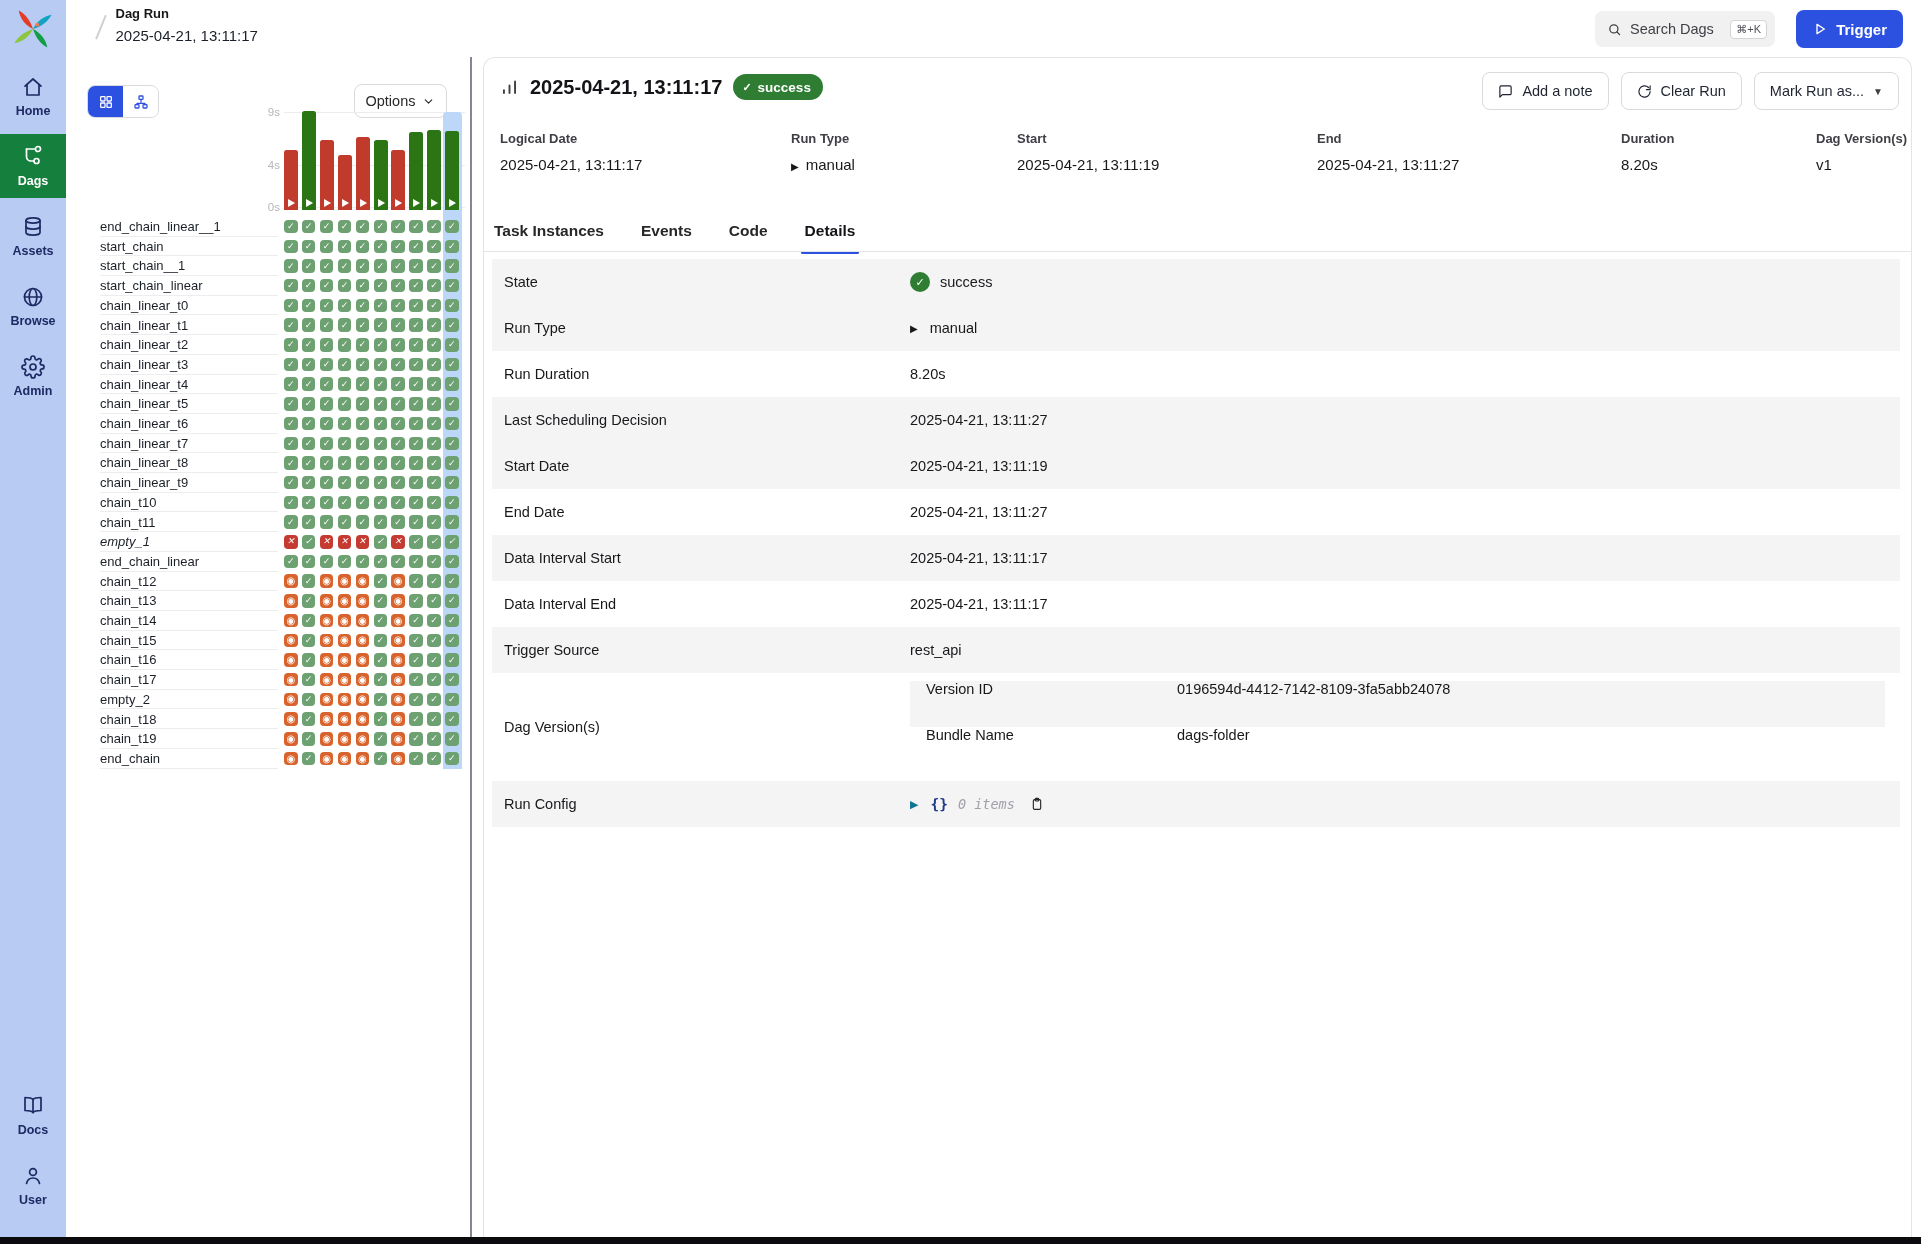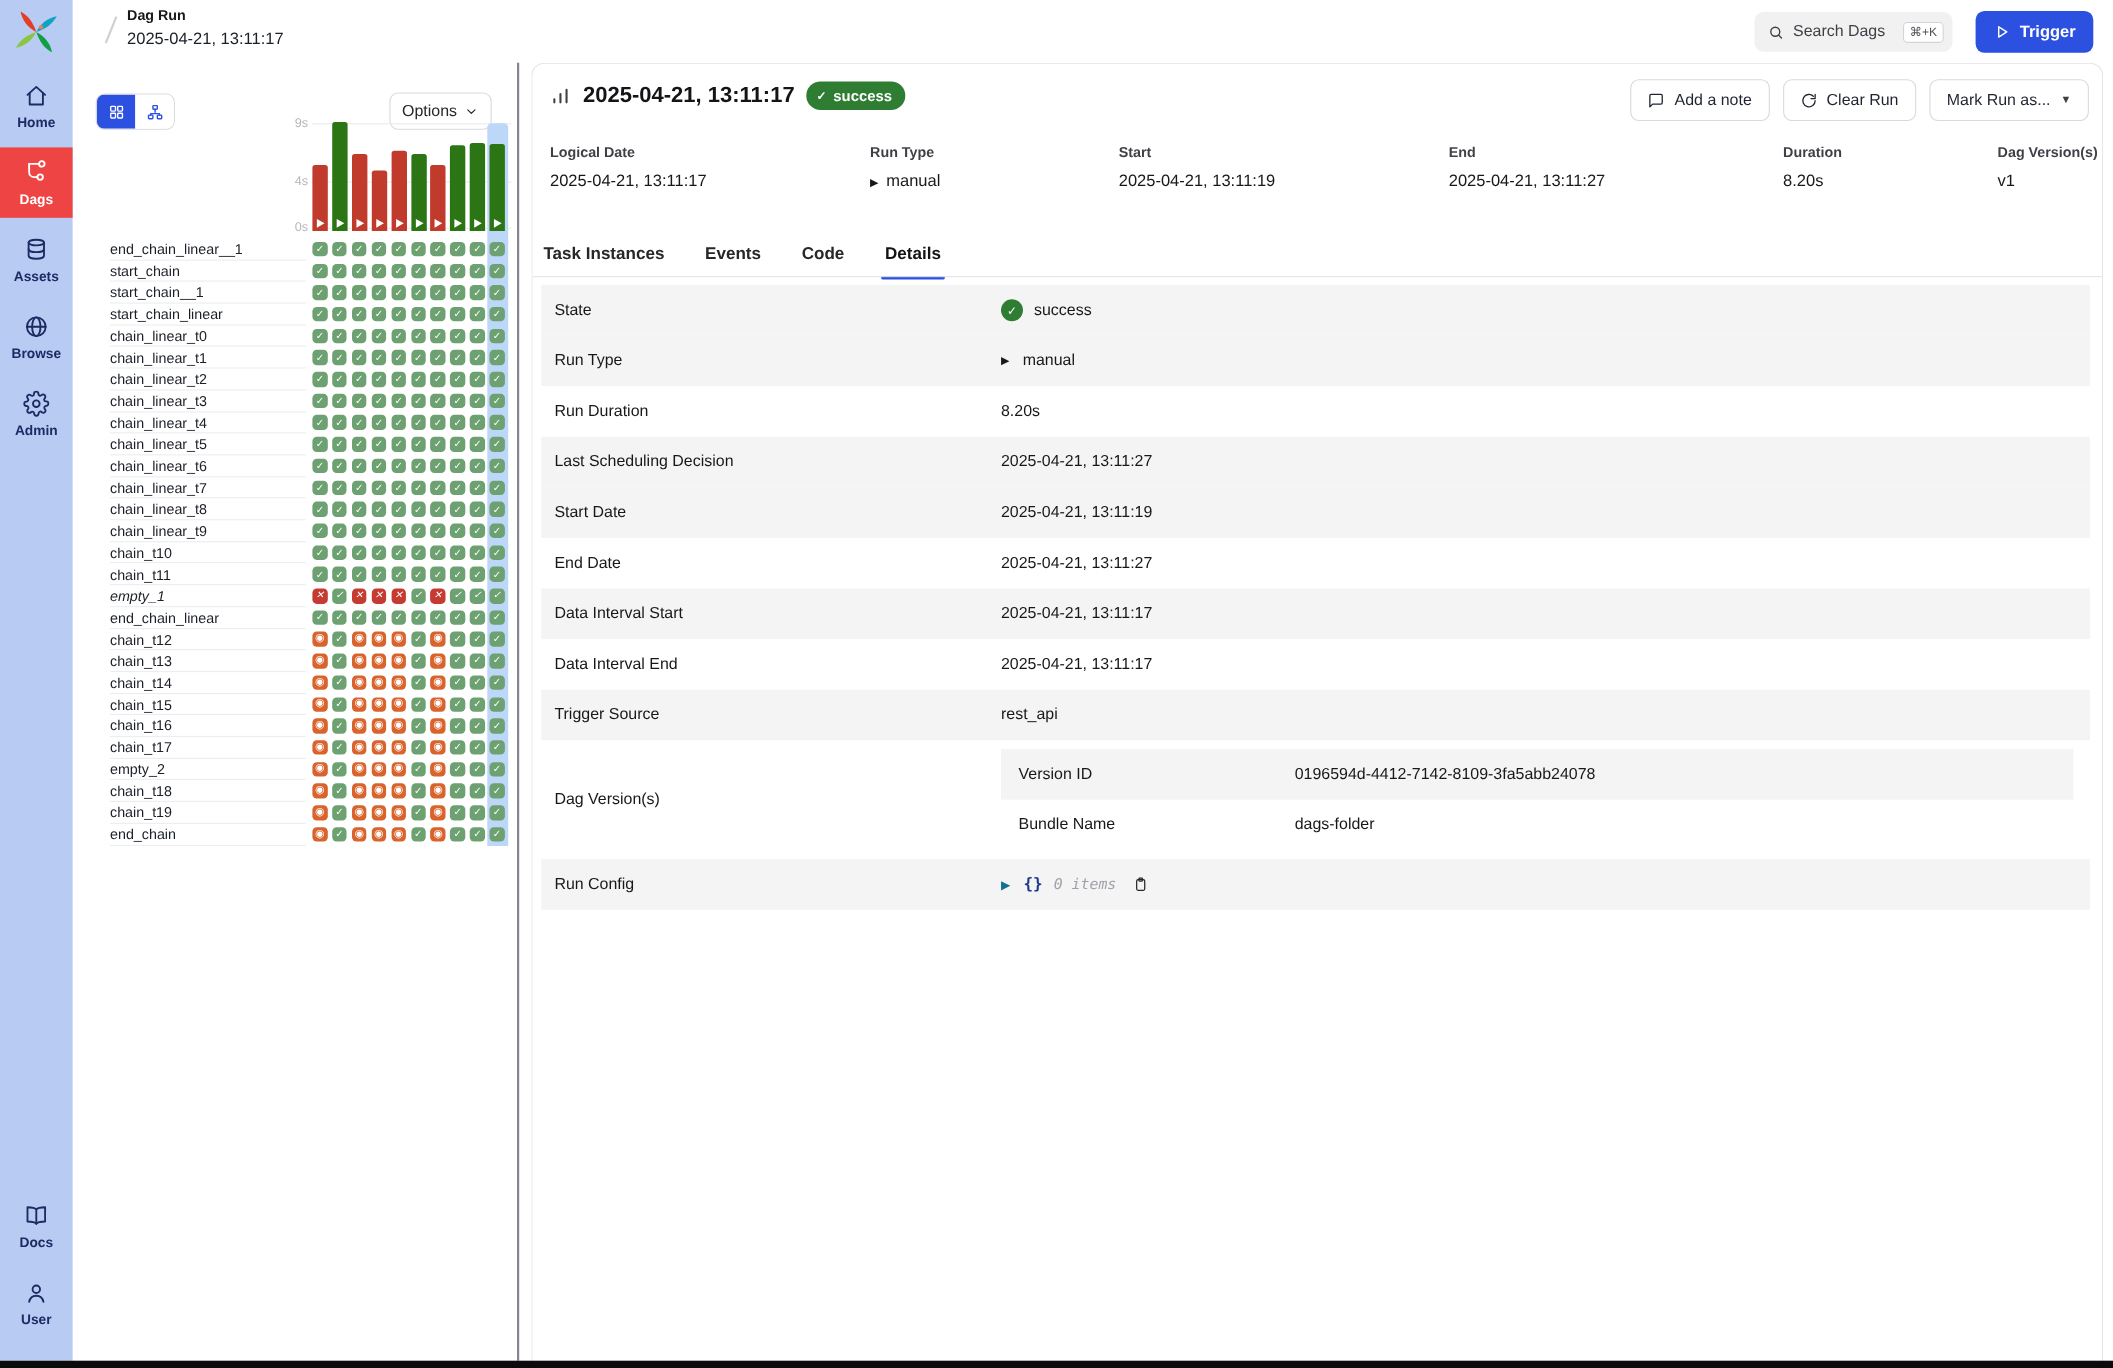--- a/index.html
+++ b/index.html
@@ -11,21 +11,21 @@
 
   
   .bottom-strip{ position:absolute; left:0; right:0; bottom:0; height:7px; background:#0b0b0d; z-index:60; }
   .sidebar{ position:absolute; left:0; top:0; width:66px; bottom:7px; background:#b7cbf3; z-index:10;
     display:flex; flex-direction:column; align-items:stretch; }
   .logo{ width:42px; height:42px; margin:8px auto 14px; }
   .side-item{ width:66px; padding:11px 0 10px; display:flex; flex-direction:column; align-items:center; gap:5px;
     color:#1e2a63; font-size:12.5px; font-weight:600; margin-bottom:6px; }
   .side-item .icon{ width:24px; height:24px; }
   .side-item .icon svg{ width:24px; height:24px; }
-  .side-item.active{ background:#ef4444; color:#fff; }
+  .side-item.active{ background:#15803d; color:#fff; }
   .side-spacer{ flex:1; }
 
   .header{ position:absolute; left:66px; top:0; right:0; height:57px; background:#fff; z-index:5; }
   .bc{ position:absolute; left:34px; top:6px; display:flex; align-items:flex-start; gap:14px; }
   .bc-label{ font-size:13px; font-weight:700; color:#18181b; display:block; margin-bottom:6px; }
   .bc-row{ display:flex; align-items:center; gap:9px; }
   .switch{ width:38px; height:20px; border-radius:10px; background:#3153d2; position:relative; flex:0 0 auto; }
   .switch .knob{ position:absolute; right:2px; top:2px; width:16px; height:16px; border-radius:50%; background:#fff; }
   .dag-link{ font-size:15px; color:#2b5fd9; text-decoration:none; }
   .bc-slash{ width:1.5px; height:26px; background:#cfcfd4; transform:rotate(22deg); margin-top:8px; }
@@ -103,21 +103,21 @@
   .d-row.stripe{ background:#f4f4f5; }
   .d-label{ width:418px; padding-left:12px; font-size:14.5px; color:#18181b; flex:0 0 auto; }
   .d-value{ display:flex; align-items:center; gap:10px; font-size:14.5px; color:#18181b; }
   .state-circle{ width:20px; height:20px; border-radius:50%; background:#2e7d32; color:#fff;
     display:flex; align-items:center; justify-content:center; font-size:11px; }
   .copy-btn{ background:none; border:none; color:#27272a; padding:0; margin-left:4px; }
   .copy-btn svg{ width:16px; height:16px; stroke:currentColor; fill:none; stroke-width:1.7; }
   .d-value .play{ font-size:10px; margin-right:2px; }
   .d-row.versions{ align-items:center; }
   .nested{ width:975px; margin:8px 0; }
-  .n-row{ display:flex; align-items:center; height:46px; }
+  .n-row{ display:flex; height:46px; }
   .n-row.stripe{ background:#f4f4f5; }
   .n-label{ width:267px; padding-left:16px; font-size:14.5px; flex:0 0 auto; }
   .n-value{ font-size:14.5px; }
   .json-caret{ color:#0e7490; font-size:11px; margin-right:2px; }
   .json-braces{ font-family:"DejaVu Sans Mono", monospace; font-weight:700; color:#1e3a8a; font-size:14.5px; }
   .json-items{ font-family:"DejaVu Sans Mono", monospace; font-style:italic; color:#a1a1aa; font-size:13.5px; }
 </style>
 </head>
 <body>
 

